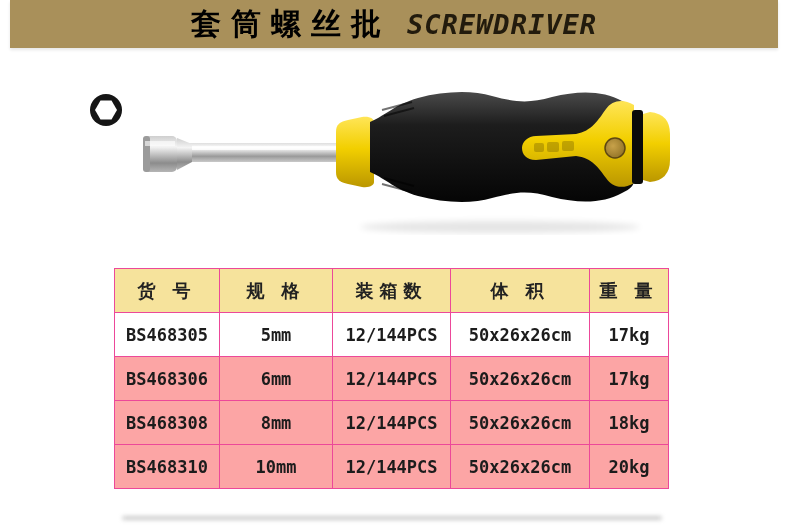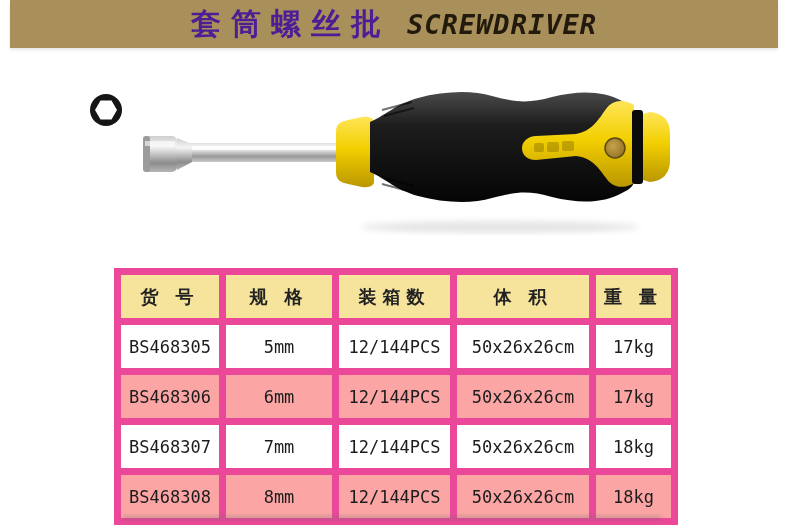--- a/index.html
+++ b/index.html
@@ -8,47 +8,47 @@
     font-family:"Liberation Sans",sans-serif;
   }
   
   .banner{
     position:absolute;left:10px;top:0;width:768px;height:48px;
     background:#a9905a;
     display:flex;align-items:center;justify-content:center;gap:16px;
     box-shadow:0 2px 3px rgba(0,0,0,0.10);
   }
   .banner .zh{
-    font-size:30px;font-weight:bold;color:#4c1d95;letter-spacing:10px;
+    font-size:30px;font-weight:bold;color:#000000;letter-spacing:10px;
     font-family:Liberation Sans, sans-serif;
     text-align:center;
   }
   .banner .en{
     font-size:27px;font-style:italic;font-weight:bold;color:#221b0d;letter-spacing:1px;
     font-family:"DejaVu Sans Mono",monospace;
   }
   
   .hex-icon{position:absolute;left:86px;top:90px;width:40px;height:40px;}
   .driver{position:absolute;left:130px;top:80px;width:545px;height:155px;}
   
   table.spec{
     position:absolute;left:114px;top:268px;
     border-collapse:collapse;table-layout:fixed;
     font-family:"DejaVu Sans Mono",monospace;
     color:#1c1c1c;
   }
   table.spec th,table.spec td{
-    border:7px solid #ec4899;text-align:center;vertical-align:middle;
+    border:1px solid #ec4899;text-align:center;vertical-align:middle;
     height:27px;padding:8px;overflow:hidden;white-space:nowrap;
   }
   table.spec th{
     background:#f6e39c;font-size:18px;font-weight:bold;letter-spacing:6px;
     font-family:"Liberation Sans",sans-serif;color:#222;
   }
-  table.spec td{font-size:17px;font-weight:normal;background:#ffffff;}
+  table.spec td{font-size:17px;font-weight:bold;background:#ffffff;}
   table.spec tr.alt td{background:#fca5a5;}
   .table-shadow{
     position:absolute;left:122px;top:516px;width:540px;height:4px;
     background:rgba(110,110,110,0.35);border-radius:2px;filter:blur(2px);
   }
 </style>
 </head>
 <body>
 
 <div class="banner">
@@ -156,29 +156,29 @@
         <td>50x26x26cm</td>
         <td>17kg</td>
       </tr>
       <tr class="alt">
         <td>BS468306</td>
         <td>6mm</td>
         <td>12/144PCS</td>
         <td>50x26x26cm</td>
         <td>17kg</td>
       </tr>
-      <tr>
-        <td>BS468307</td>
-        <td>7mm</td>
-        <td>12/144PCS</td>
-        <td>50x26x26cm</td>
-        <td>18kg</td>
-      </tr>
       <tr class="alt">
         <td>BS468308</td>
         <td>8mm</td>
         <td>12/144PCS</td>
         <td>50x26x26cm</td>
         <td>18kg</td>
       </tr>
+      <tr class="alt">
+        <td>BS468310</td>
+        <td>10mm</td>
+        <td>12/144PCS</td>
+        <td>50x26x26cm</td>
+        <td>20kg</td>
+      </tr>
     </tbody>
 </table>
 <div class="table-shadow"></div>
 
 </body></html>

